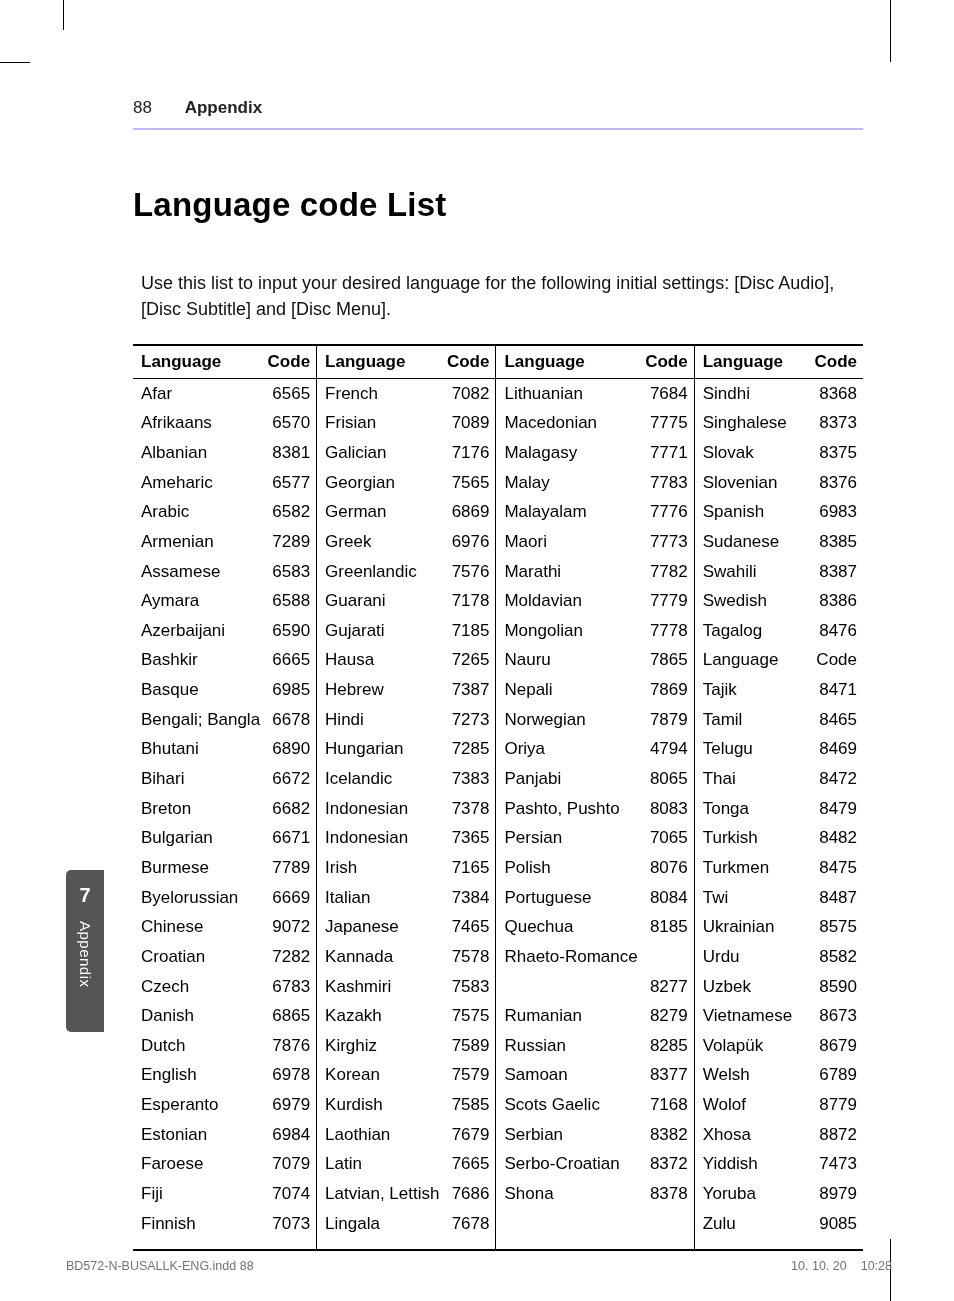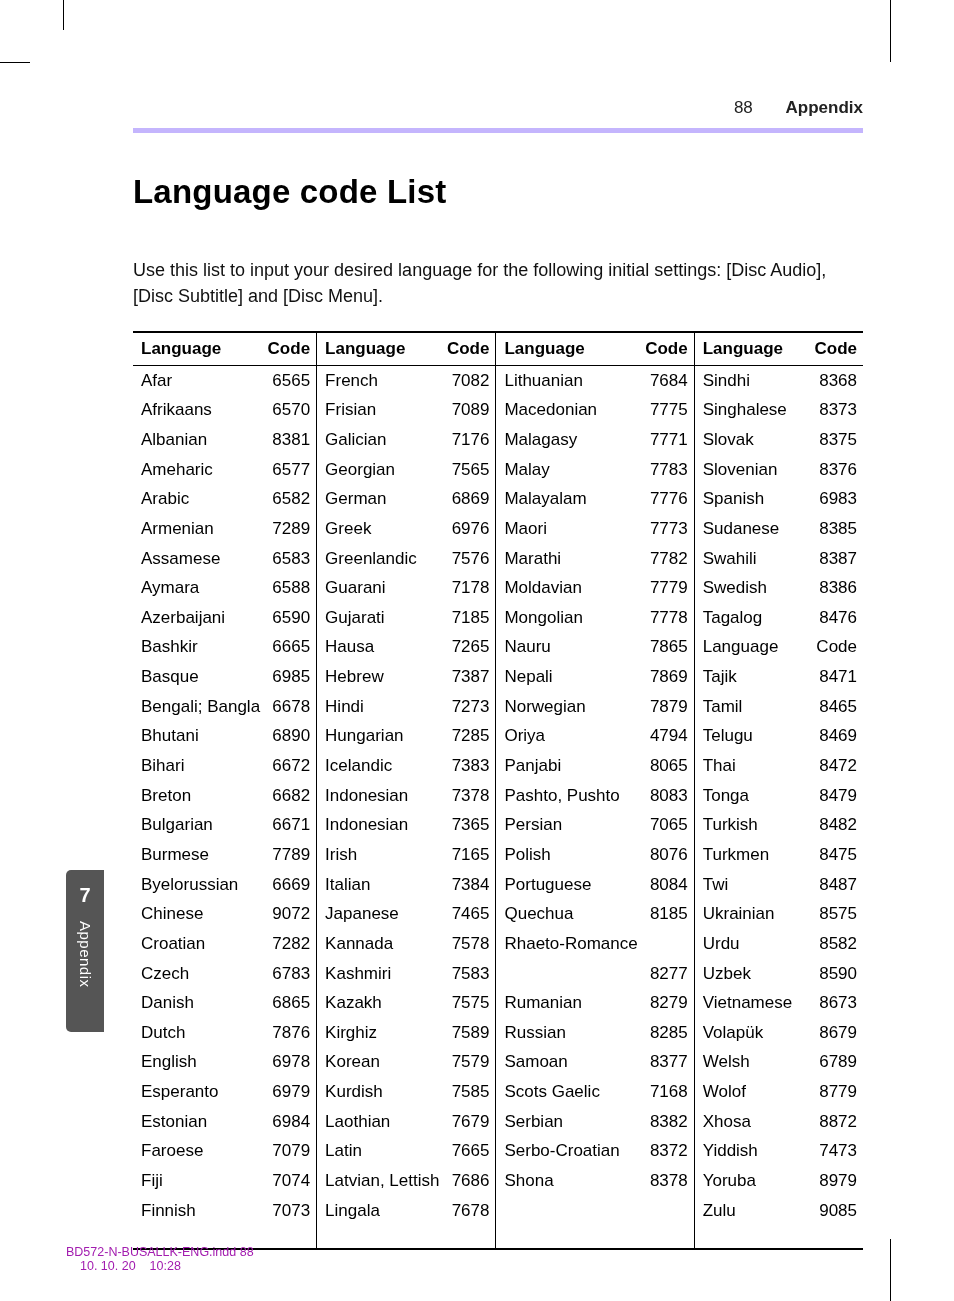--- a/index.html
+++ b/index.html
@@ -20,52 +20,51 @@
   .content {
     position: absolute;
     left: 133px;
     top: 98px;
     width: 730px;
   }
   .running-head {
     font-size: 17px;
     color: #222;
     padding-bottom: 10px;
-    border-bottom: 5px solid #c4b5fd;
-    text-align: right;
+    border-bottom: 2px solid #c4b5fd;
   }
   .running-head .pnum { font-weight: 400; margin-right: 28px; }
   .running-head .sect { font-weight: 600; }
 
   h1.title {
     font-size: 33px;
     font-weight: 700;
-    margin: 40px 0 46px 0;
+    margin: 56px 0 46px 0;
     letter-spacing: 0.2px;
   }
   p.intro {
     font-size: 18px;
     line-height: 1.45;
-    margin: 0 0 22px 0;
+    margin: 0 0 22px 8px;
     max-width: 710px;
     font-weight: 400;
     color: #111;
   }
 
   .tablewrap {
     border-top: 2px solid #000;
     border-bottom: 2px solid #000;
   }
   .cols {
     display: flex;
   }
   .col {
     flex: 1 1 0;
     border-right: 1px solid #000;
-    padding-bottom: 22px;
+    padding-bottom: 10px;
   }
   .col:last-child { border-right: none; }
   .col .hdr {
     display: flex;
     justify-content: space-between;
     border-bottom: 1px solid #000;
     font-weight: 700;
     font-size: 17px;
     padding: 6px 6px 6px 8px;
   }
@@ -104,24 +103,23 @@
     margin: 14px auto 0 auto;
     letter-spacing: 0.5px;
   }
 
   .footer {
     position: absolute;
     left: 66px;
     right: 62px;
     bottom: 28px;
     font-size: 12.5px;
-    color: #a21caf;
+    color: #737373;
     display: flex;
     justify-content: space-between;
-    flex-direction: column;
   }
   .footer .right span { margin-left: 14px; }
 
   
   .cm { position:absolute; background:#000; }
 </style>
 </head>
 <body>
 
 <div class="page">

